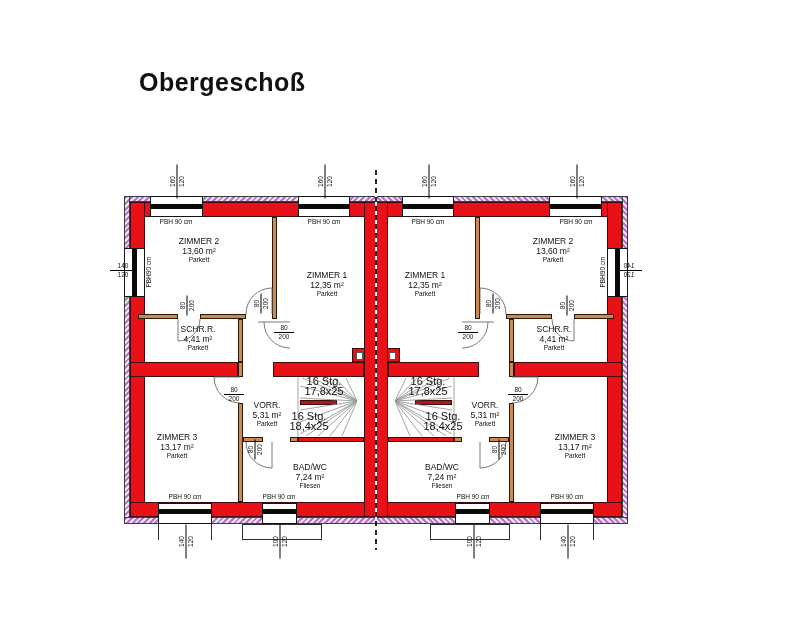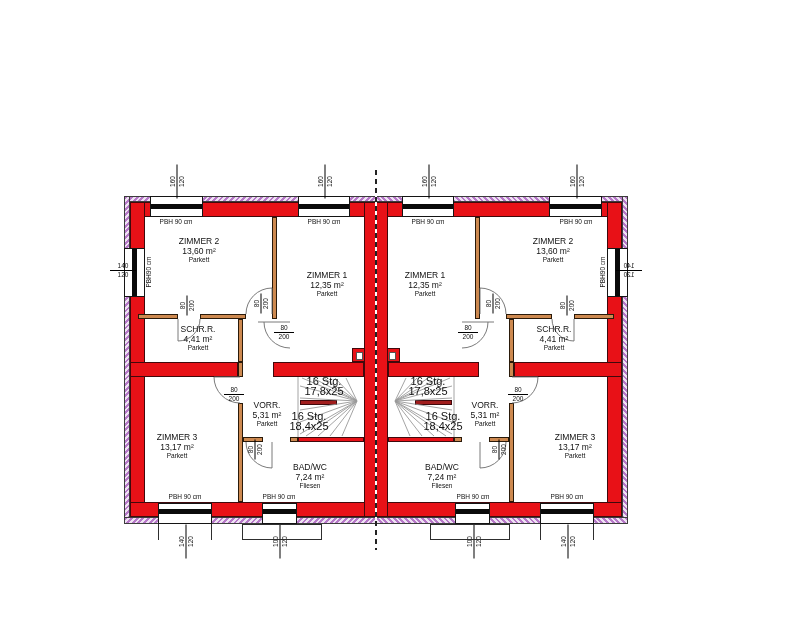--- a/index.html
+++ b/index.html
@@ -40,20 +40,21 @@
   .outline{position:absolute;border:1px solid #2e2e2e;box-sizing:border-box;background:transparent;}
   .tick{position:absolute;background:#2e2e2e;}
   #axis{position:absolute;left:251.2px;top:-26px;width:1.5px;height:380px;
         background:repeating-linear-gradient(to bottom,#222 0 5px,transparent 5px 9px);}
   #axis-gap{position:absolute;left:251px;top:0;width:2px;height:328px;background:#fff;}
 </style>
 </head>
 <body>
 
 <div id="canvas">
+  <div id="title">Obergeschoß</div>
 
   <div id="plan">
 
     <div class="unit unit--left">
 
       <div class="w ins" style="left:0;top:0;width:252px;height:6px"></div>
       <div class="w ins" style="left:0;top:0;width:6px;height:328px"></div>
       <div class="w ins" style="left:0;top:321px;width:252px;height:7px"></div>
 
       <div class="w red" style="left:6px;top:6px;width:246px;height:15px"></div>

